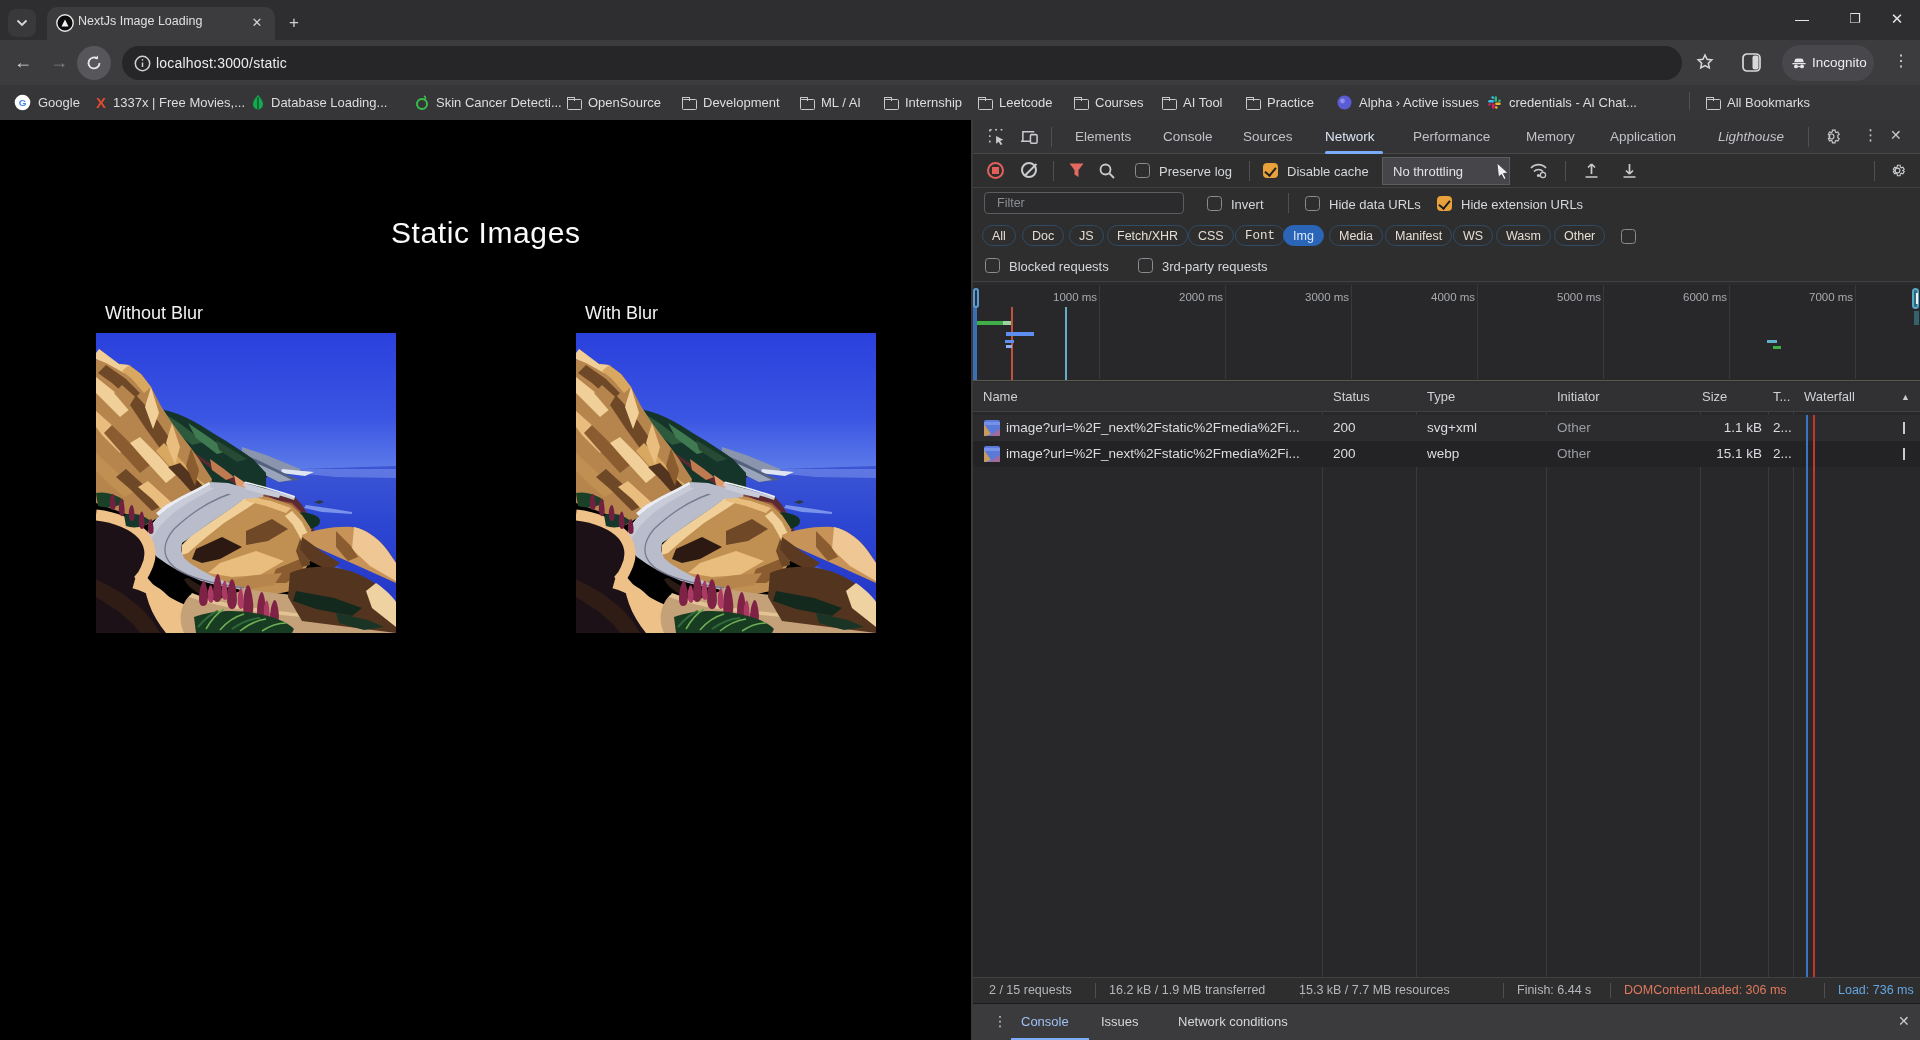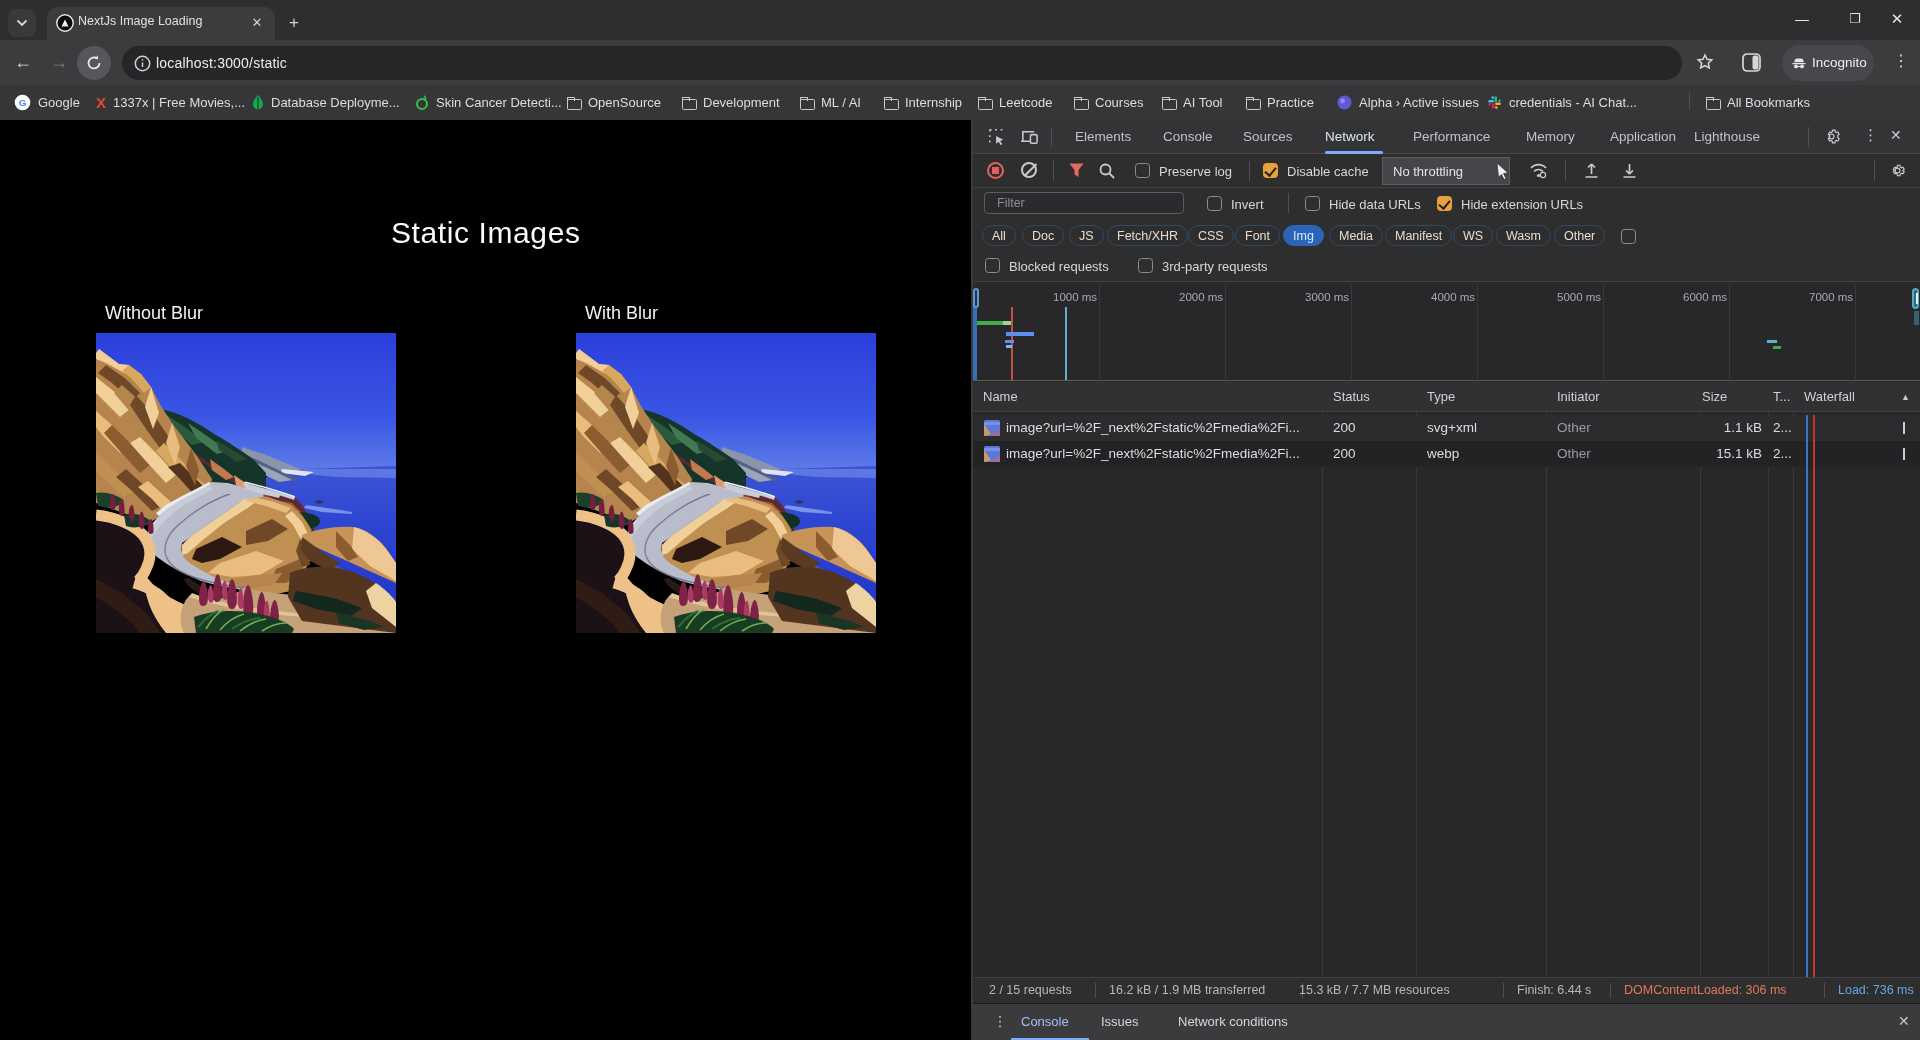--- a/index.html
+++ b/index.html
@@ -121,21 +121,21 @@
   </div>
   <div class="bm" style="left:96px;">
     <span style="color:#e04a2f; font-weight:bold; font-size:15px;">X</span>
       <span>1337x | Free Movies,...</span>
   </div>
   <div class="bm" style="left:252px;">
     <svg width="12" height="15" viewBox="0 0 12 15">
         <path d="M6 0 C6 0 11 5 11 9 A5 5.2 0 0 1 6 14.4 A5 5.2 0 0 1 1 9 C1 5 6 0 6 0 Z" fill="#10aa50"></path>
         <path d="M6 2 v12" stroke="#0b2a1a" stroke-width="1"></path>
       </svg>
-    <span>Database Deployme...</span>
+    <span>Database Loading...</span>
   </div>
   <div class="bm" style="left:416px;">
     <svg width="13" height="15" viewBox="0 0 13 15">
         <circle cx="6" cy="9" r="5" fill="none" stroke="#35c04a" stroke-width="2"></circle>
         <path d="M8 1 c2 1 2 3 0 4" fill="none" stroke="#35c04a" stroke-width="1.6"></path>
       </svg>
     <span>Skin Cancer Detecti...</span>
   </div>
   <div class="bm" style="left:567px;">
       <span class="fold"></span>
@@ -361,21 +361,21 @@
       </svg>
       <div class="abs sep" style="left:78px; top:7px; height:20px;"></div>
       <div class="dtab" style="left:102px;">Elements</div>
       <div class="dtab" style="left:190px;">Console</div>
       <div class="dtab" style="left:270px;">Sources</div>
       <div class="dtab" style="left:352px; color:#dbe6f5;">Network</div>
       <div class="abs" style="left:352px; top:31px; width:58px; height:3px; background:#7cacf8; border-radius:2px;"></div>
       <div class="dtab" style="left:440px;">Performance</div>
       <div class="dtab" style="left:553px;">Memory</div>
       <div class="dtab" style="left:637px;">Application</div>
-      <div class="dtab" style="left:721px;">Lighthouse</div>
+      <div class="dtab" style="left:745px;font-style:italic;">Lighthouse</div>
       <div class="abs sep" style="left:835px; top:7px; height:20px;"></div>
       <svg class="abs" style="left:850px; top:8px;" width="17" height="17" viewBox="0 0 24 24" fill="#c8cacd">
           <path d="M12 8.5a3.5 3.5 0 1 0 0 7 3.5 3.5 0 0 0 0-7zm9 3.5 -.1 1.6 2 1.5 -1.9 3.3 -2.3-.9 -1.3 1 -.3 2.5h-3.8l-.3-2.5 -1.3-1 -2.3.9 -1.9-3.3 2-1.5 -.1-1.6 .1-1.6 -2-1.5 1.9-3.3 2.3.9 1.3-1 .3-2.5h3.8l.3 2.5 1.3 1 2.3-.9 1.9 3.3 -2 1.5z" fill="none" stroke="#c8cacd" stroke-width="1.6"></path>
         </svg>
       <div class="abs" style="left:890px; top:6px; color:#c8cacd; font-size:15px;">⋮</div>
       <div class="abs" style="left:917px; top:7px; color:#c8cacd; font-size:14px;">✕</div>
     </div>
 
     <div id="dt-actions" class="dt-row abs">
       <div class="abs" style="left:14px; top:8px; width:17px; height:17px; border-radius:50%; border:2.5px solid #e2605c;"></div>
@@ -431,21 +431,21 @@
       <div class="cb on" style="left:464px; top:8px;"></div>
       <div class="cblabel" style="left:488px; top:9px;">Hide extension URLs</div>
     </div>
 
     <div id="dt-chiprow" class="dt-row abs">
       <div class="chip" style="left:9px;">All</div>
       <div class="chip" style="left:49px;">Doc</div>
       <div class="chip" style="left:96px;">JS</div>
       <div class="chip" style="left:134px;">Fetch/XHR</div>
       <div class="chip" style="left:215px;">CSS</div>
-      <div class="chip" style="left:262px;">Font</div>
+      <div class="chip" style="left:262px;font-family:Liberation Mono, monospace;">Font</div>
       <div class="chip sel" style="left:310px;">Img</div>
       <div class="chip" style="left:356px;">Media</div>
       <div class="chip" style="left:412px;">Manifest</div>
       <div class="chip" style="left:480px;">WS</div>
       <div class="chip" style="left:523px;">Wasm</div>
       <div class="chip" style="left:581px;">Other</div>
       <div class="cb" style="left:648px; top:9px;"></div>
       <div class="cblabel" style="left:672px; top:10px;margin-top:24px;">Blocked response cookies</div>
     </div>
 

